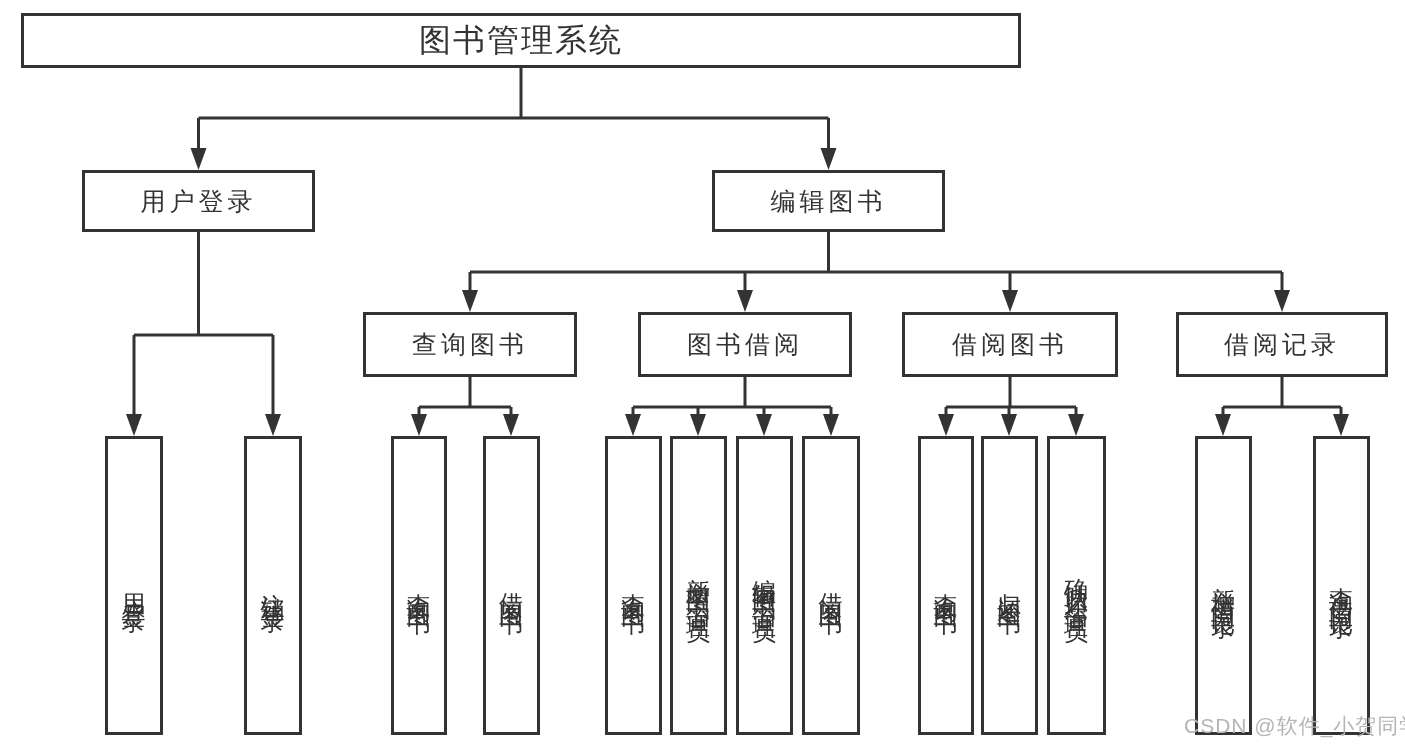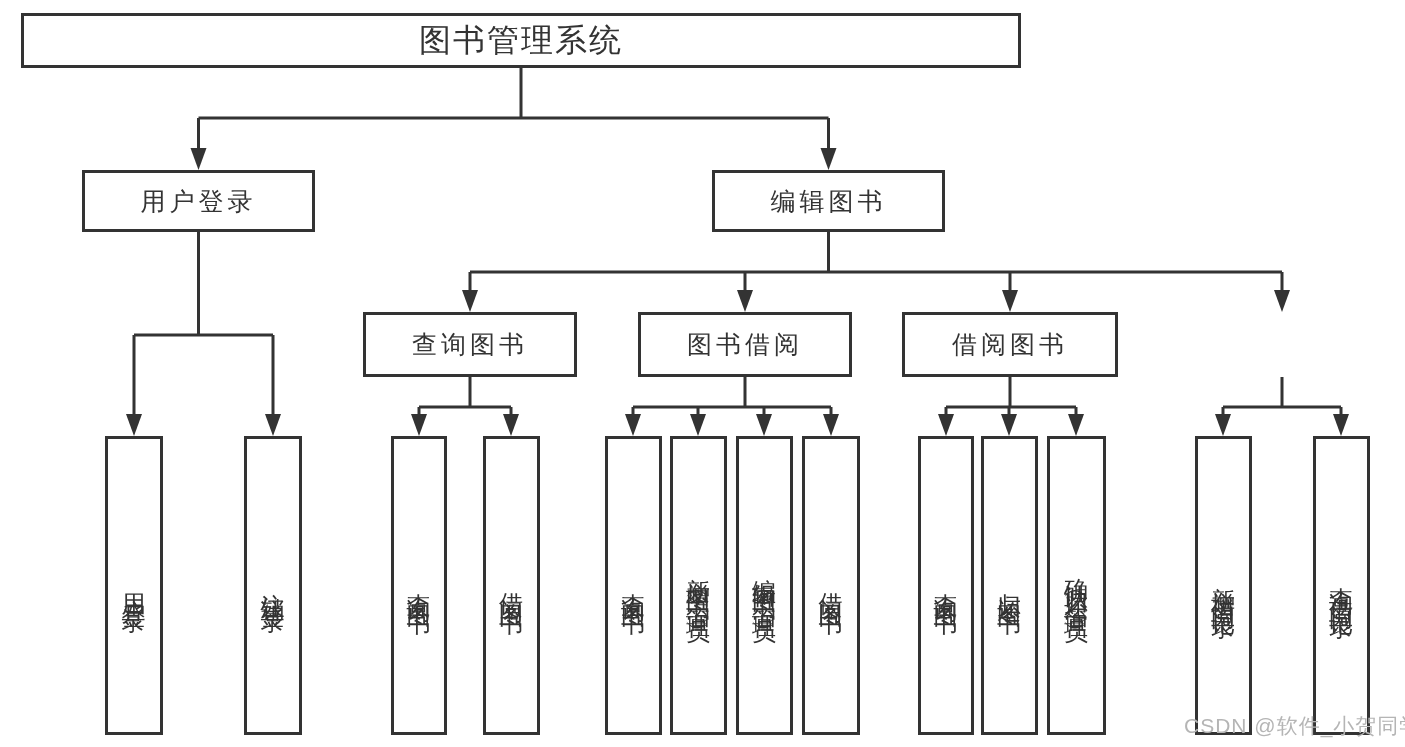--- a/index.html
+++ b/index.html
@@ -105,20 +105,23 @@
 
   <div class="node h" style="left:363px;top:312px;width:214px;height:65px">
     <span class="lbl">查询图书</span>
   </div>
   <div class="node h" style="left:638px;top:312px;width:214px;height:65px">
     <span class="lbl">图书借阅</span>
   </div>
   <div class="node h" style="left:902px;top:312px;width:216px;height:65px">
     <span class="lbl">借阅图书</span>
   </div>
+  <div class="node h" style="left:1176px;top:312px;width:212px;height:65px">
+    <span class="lbl">借阅记录</span>
+  </div>
 
   <div class="node v" style="left:105px;top:436px;width:58px;height:299px">
     <span class="vlbl">用户登录</span>
   </div>
   <div class="node v" style="left:244px;top:436px;width:58px;height:299px">
     <span class="vlbl">注销登录</span>
   </div>
 
   <div class="node v" style="left:391px;top:436px;width:56px;height:299px">
     <span class="vlbl">查询图书</span>

